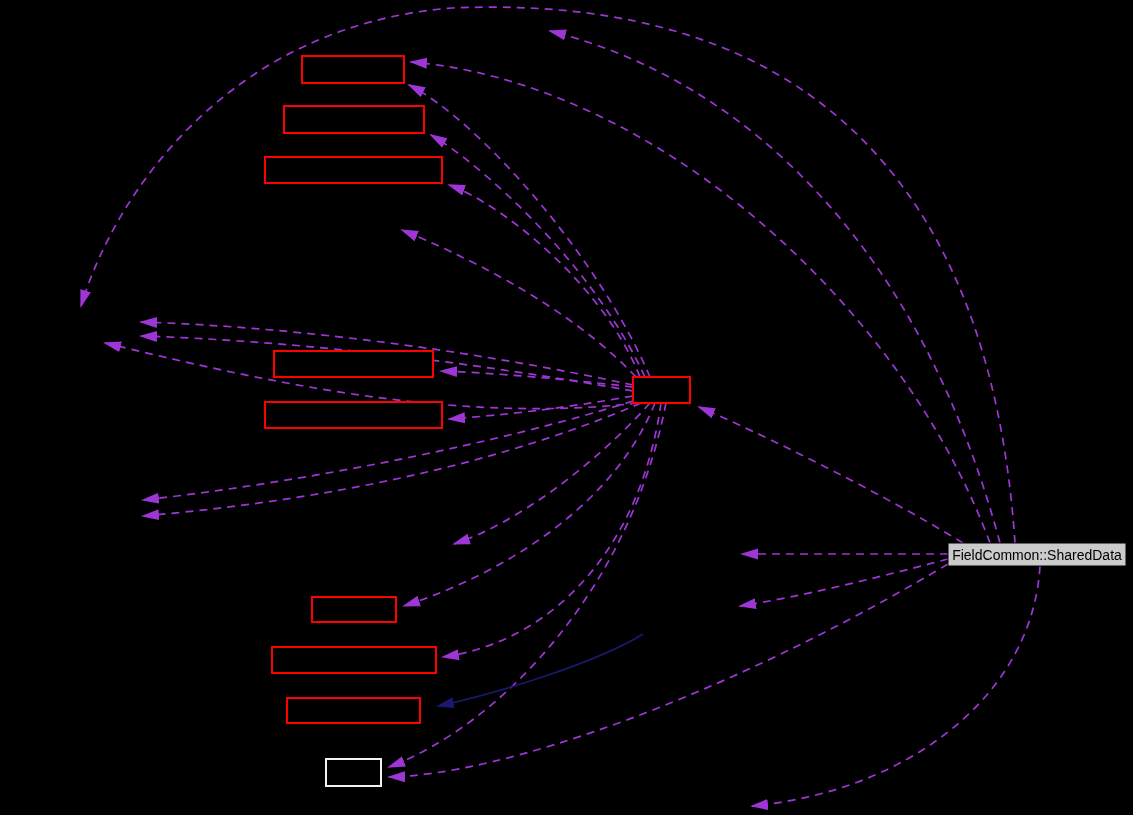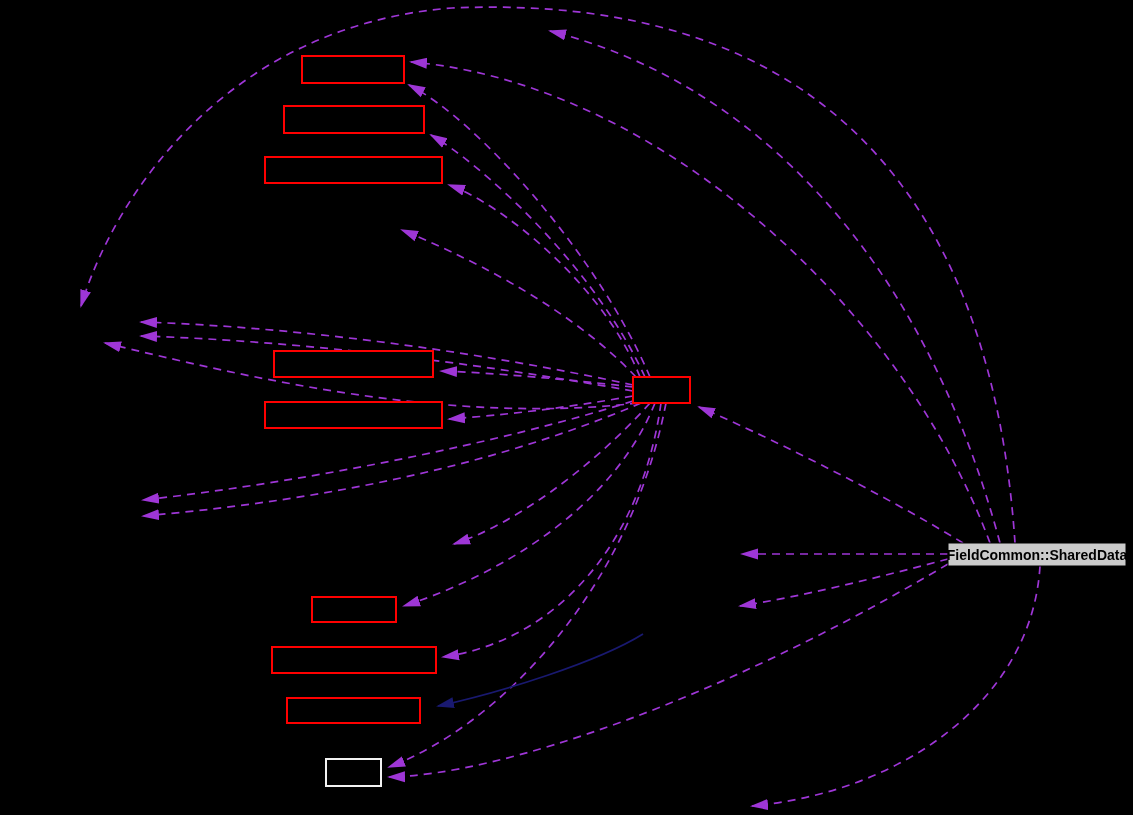--- a/index.html
+++ b/index.html
@@ -9,21 +9,20 @@
     width: 1133px;
     height: 815px;
     overflow: hidden;
     font-family: "Liberation Sans", sans-serif;
   }
   #stage {
     position: relative;
     width: 1133px;
     height: 668px;
     background: #0369a1;
-    font-weight: bold;
   }
   svg { display: block; }
   .node-label-text {
     font-family: "Liberation Sans", sans-serif;
     font-size: 14px;
     fill: #000000;
   }
 </style>
 </head>
 <body>

